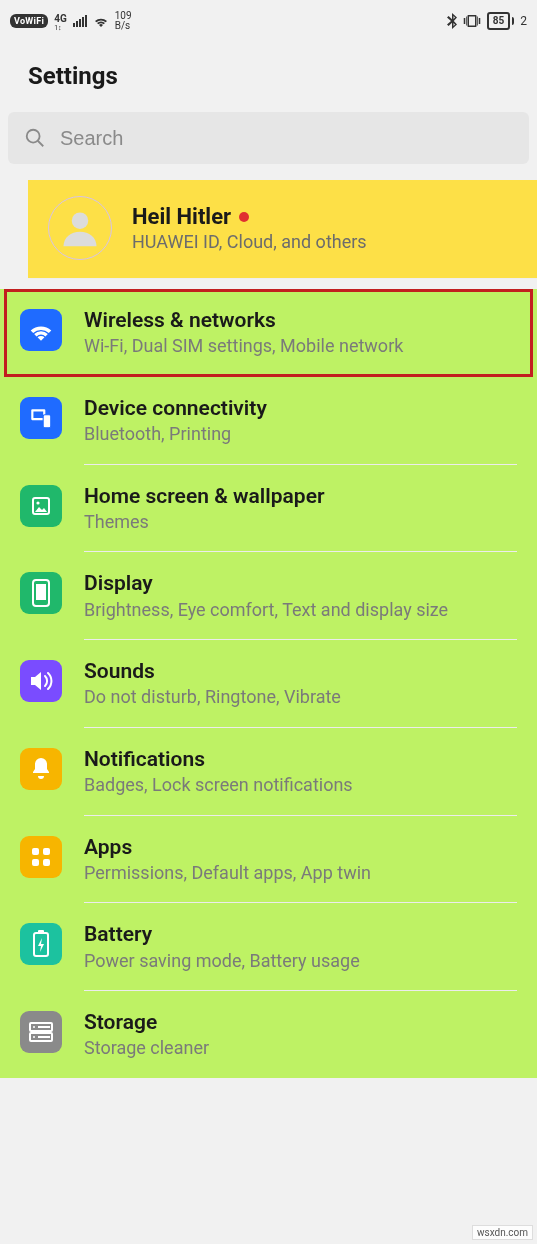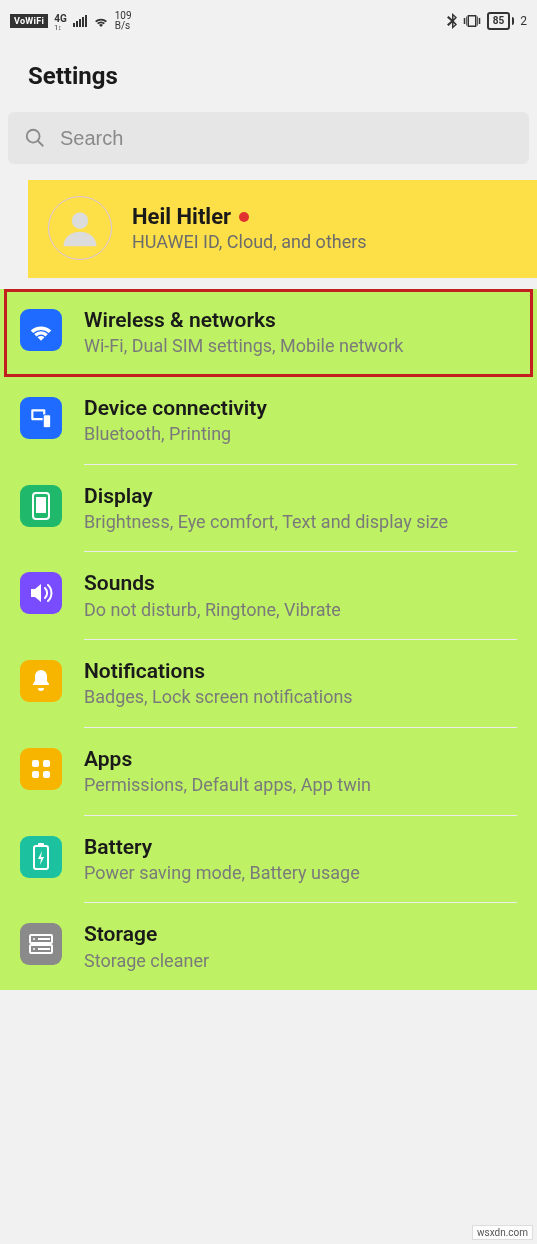--- a/index.html
+++ b/index.html
@@ -3,21 +3,21 @@
 <meta charset="utf-8">
 <style>
   * { box-sizing: border-box; margin: 0; padding: 0; }
   html, body { width: 537px; font-family: -apple-system, BlinkMacSystemFont, "Segoe UI", Roboto, Arial, sans-serif; background: #f1f1f1; color: #1a1a1a; }
   body { overflow: hidden; }
 
   
   .status-bar { height: 42px; display: flex; align-items: center; justify-content: space-between; padding: 0 10px; background: #f1f1f1; font-size: 12px; color: #333; }
   .status-left { display: flex; align-items: center; gap: 6px; }
   .status-right { display: flex; align-items: center; gap: 6px; }
-  .vowifi-badge { background: #333; color: #fff; font-size: 9px; font-weight: bold; padding: 2px 4px; border-radius: 0; letter-spacing: 0.3px; }
+  .vowifi-badge { background: #333; color: #fff; font-size: 9px; font-weight: bold; padding: 2px 4px; border-radius: 6px; letter-spacing: 0.3px; }
   .net-4g { font-size: 10px; font-weight: bold; line-height: 1; }
   .net-sub { font-size: 7px; display: block; margin-top: -1px; }
   .signal-bars { display: flex; align-items: flex-end; gap: 1px; }
   .signal-bars span { width: 2px; background: #333; display: block; }
   .signal-bars span:nth-child(1){height:4px}
   .signal-bars span:nth-child(2){height:6px}
   .signal-bars span:nth-child(3){height:8px}
   .signal-bars span:nth-child(4){height:10px}
   .signal-bars span:nth-child(5){height:12px}
   .speed-block { font-size: 10px; line-height: 1.05; }
@@ -164,20 +164,33 @@
           <rect x="14" y="9" width="7" height="12" rx="1.5" fill="#fff" stroke="#1f6bff" stroke-width="1"></rect>
           <rect x="5" y="6" width="9" height="6" fill="#1f6bff"></rect>
         </svg>
     </div>
     <div class="item-body">
       <div class="item-title">Device connectivity</div>
       <div class="item-sub">Bluetooth, Printing</div>
     </div>
   </div>
 
+  <div class="item">
+    <div class="icon-tile c-green">
+      <svg width="24" height="24" viewBox="0 0 24 24">
+          <rect x="4" y="4" width="16" height="16" rx="2" fill="none" stroke="#fff" stroke-width="2"></rect>
+          <circle cx="9" cy="9" r="1.6" fill="#fff"></circle>
+          <path d="M6 18l4-5 3 3 2-2 3 4z" fill="#fff"></path>
+        </svg>
+    </div>
+    <div class="item-body">
+      <div class="item-title">Home screen &amp; wallpaper</div>
+      <div class="item-sub">Themes</div>
+    </div>
+  </div>
 
   <div class="item">
     <div class="icon-tile c-green2">
       <svg width="20" height="28" viewBox="0 0 18 28">
           <rect x="1" y="1" width="16" height="26" rx="3" fill="none" stroke="#fff" stroke-width="2"></rect>
           <rect x="4" y="5" width="10" height="16" fill="#fff"></rect>
         </svg>
     </div>
     <div class="item-body">
       <div class="item-title">Display</div>

